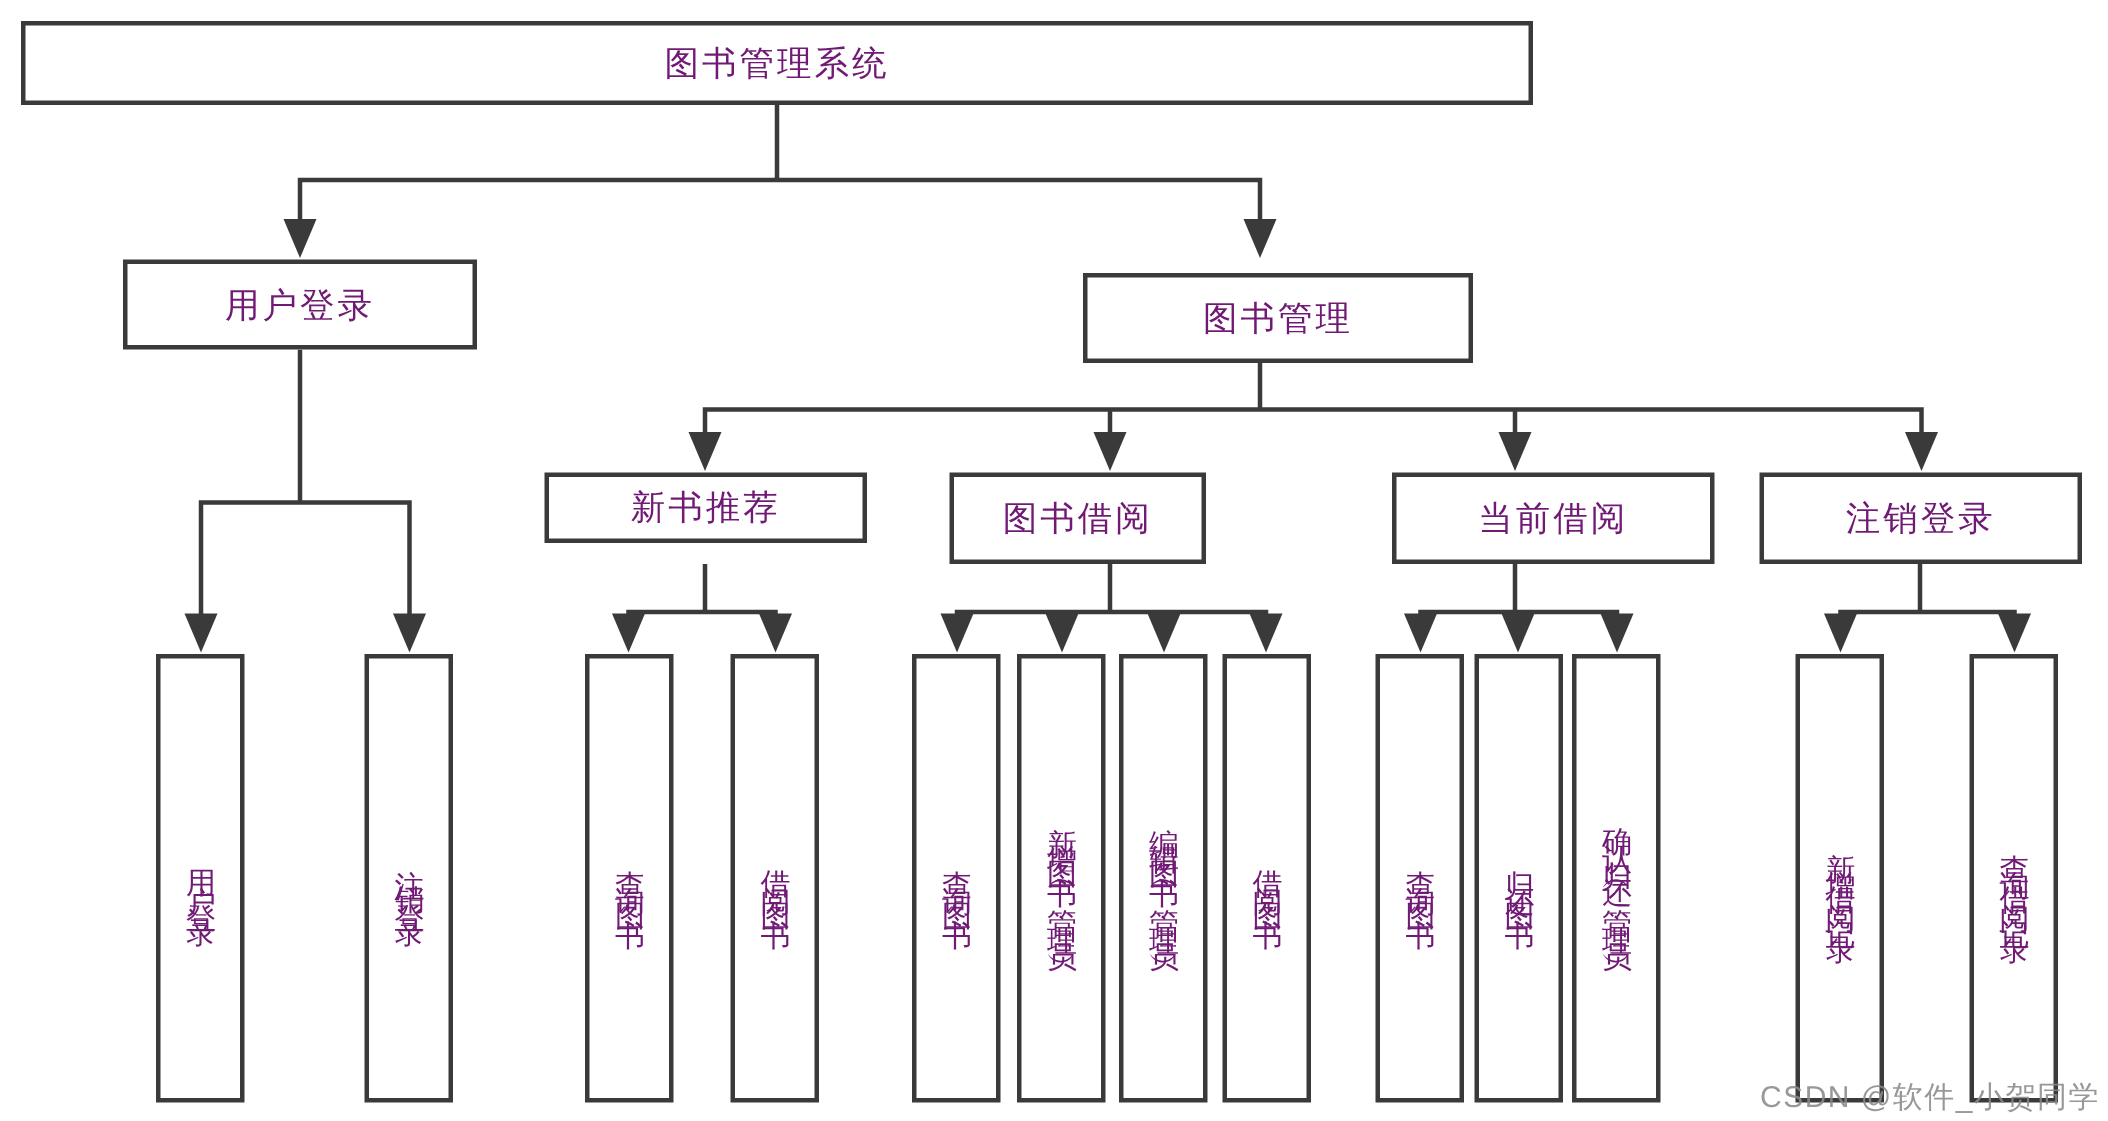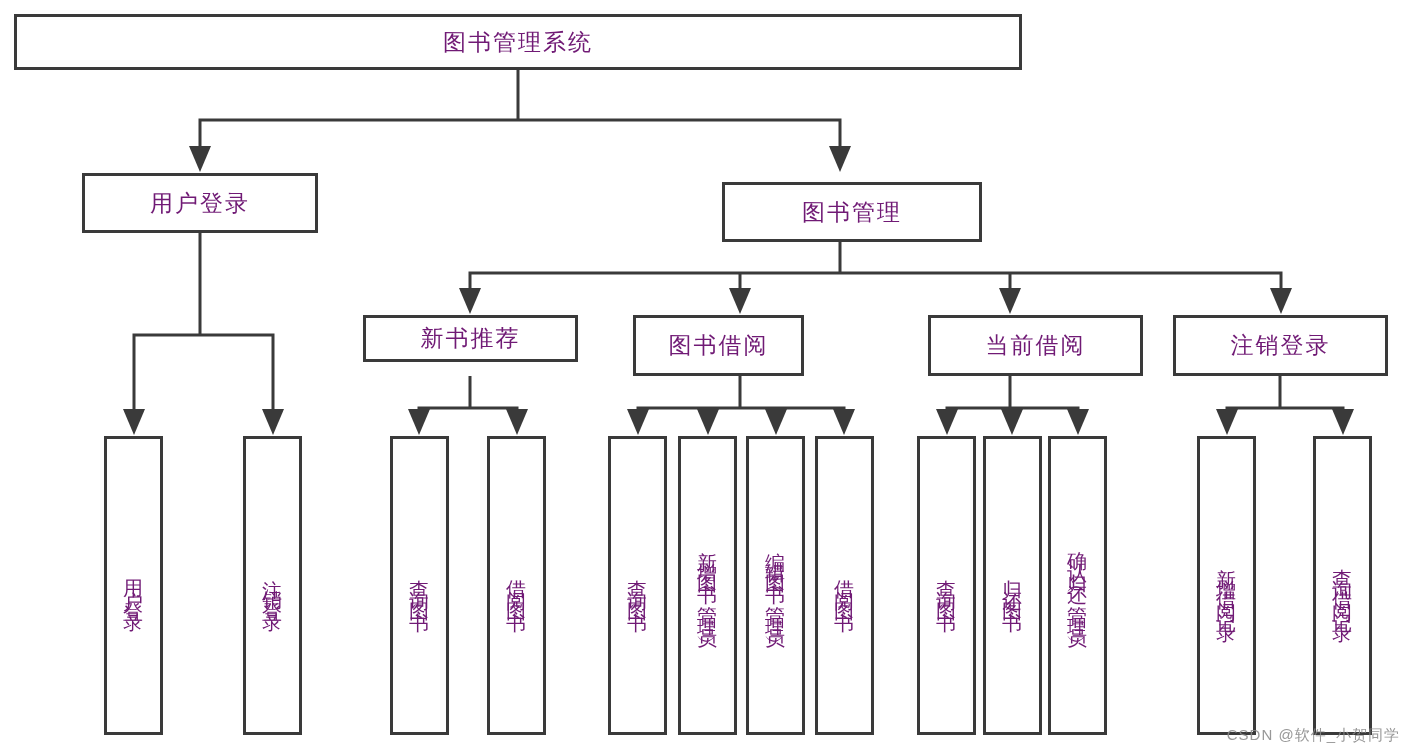--- a/index.html
+++ b/index.html
@@ -43,21 +43,21 @@
   .node.v {
     writing-mode: vertical-rl;
     text-orientation: mixed;
     font-size: 20px;
     letter-spacing: 11px;
   }
   .watermark {
     position: absolute;
     right: 5px;
     bottom: 2px;
-    font-size: 15px;
+    font-size: 20px;
     color: rgba(138, 138, 138, 0.88);
     letter-spacing: 1px;
     white-space: nowrap;
     z-index: 5;
     pointer-events: none;
     margin-top: 43px;
   }
 </style>
 </head>
 <body>

